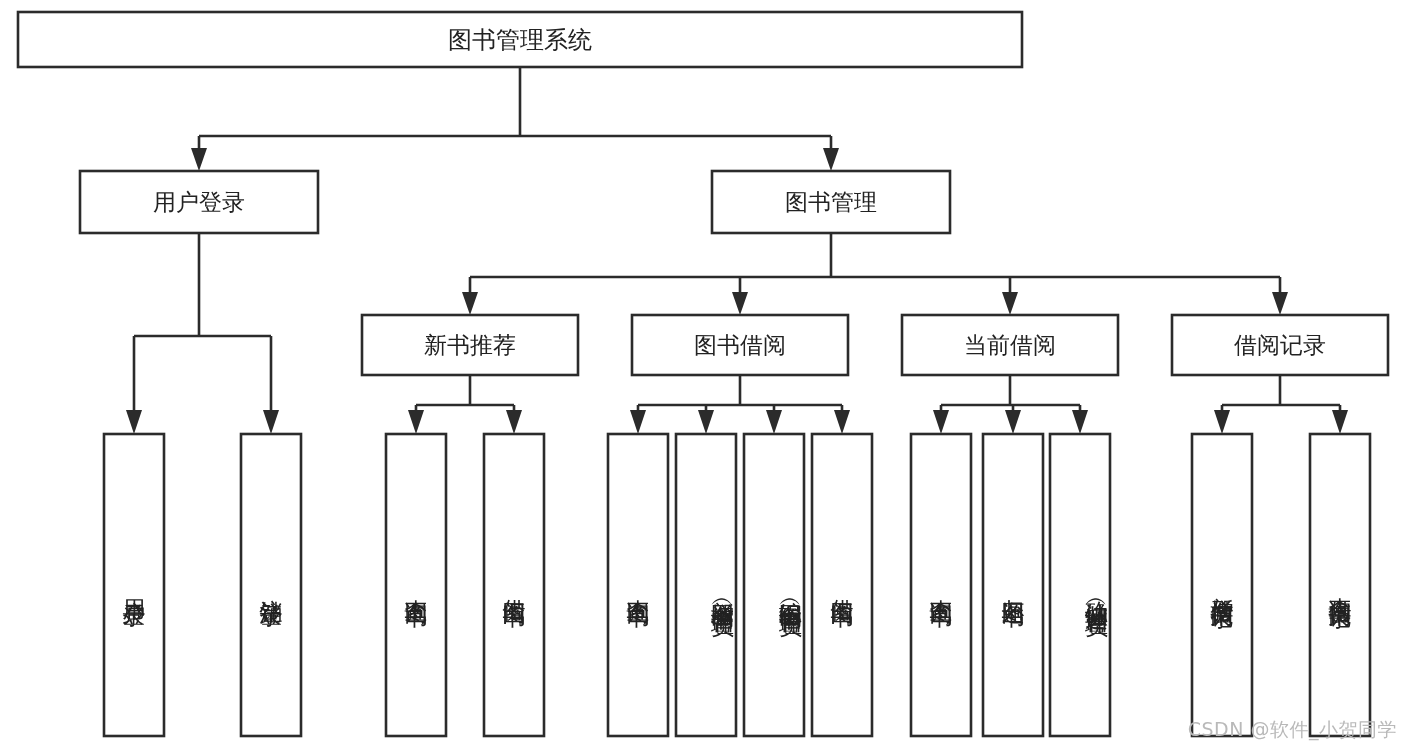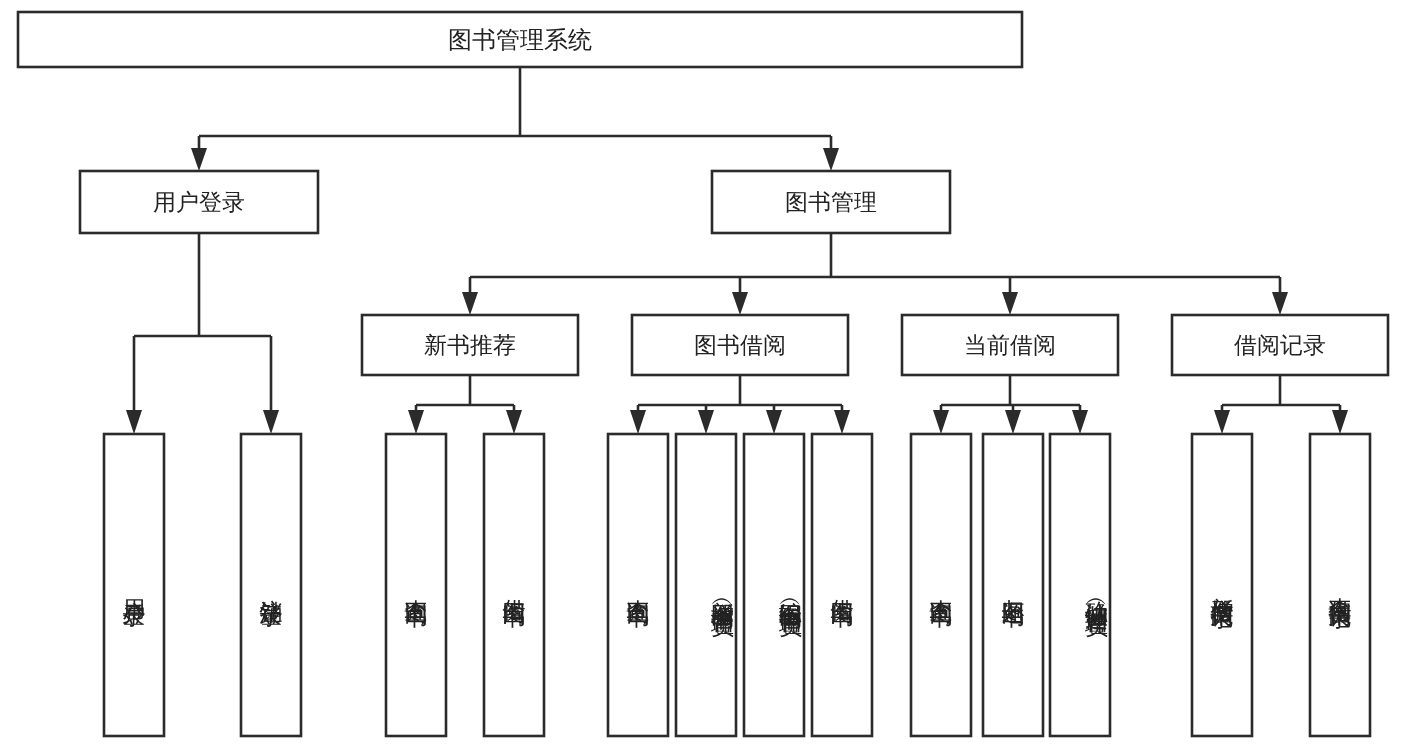--- a/index.html
+++ b/index.html
@@ -223,14 +223,15 @@
   <div class="leaf-label" style="left:608px; top:434px; width:60px; height:302px;">查询图书</div>
   <div class="leaf-label" style="left:676px; top:434px; width:60px; height:302px; align-items:flex-start; padding-top:14px; box-sizing:border-box;">新增图书（管理员）</div>
   <div class="leaf-label" style="left:744px; top:434px; width:60px; height:302px; align-items:flex-start; padding-top:14px; box-sizing:border-box;">编辑图书（管理员）</div>
   <div class="leaf-label" style="left:812px; top:434px; width:60px; height:302px;">借阅图书</div>
   <div class="leaf-label" style="left:911px; top:434px; width:60px; height:302px;">查询图书</div>
   <div class="leaf-label" style="left:983px; top:434px; width:60px; height:302px;">归还图书</div>
   <div class="leaf-label" style="left:1050px; top:434px; width:60px; height:302px; align-items:flex-start; padding-top:14px; box-sizing:border-box;">确认归还（管理员）</div>
   <div class="leaf-label" style="left:1192px; top:434px; width:60px; height:302px;">新增借阅记录</div>
   <div class="leaf-label" style="left:1310px; top:434px; width:60px; height:302px;">查询借阅记录</div>
 
+  <div class="watermark">CSDN @软件_小贺同学</div>
 
 </div>
 
 </body></html>

